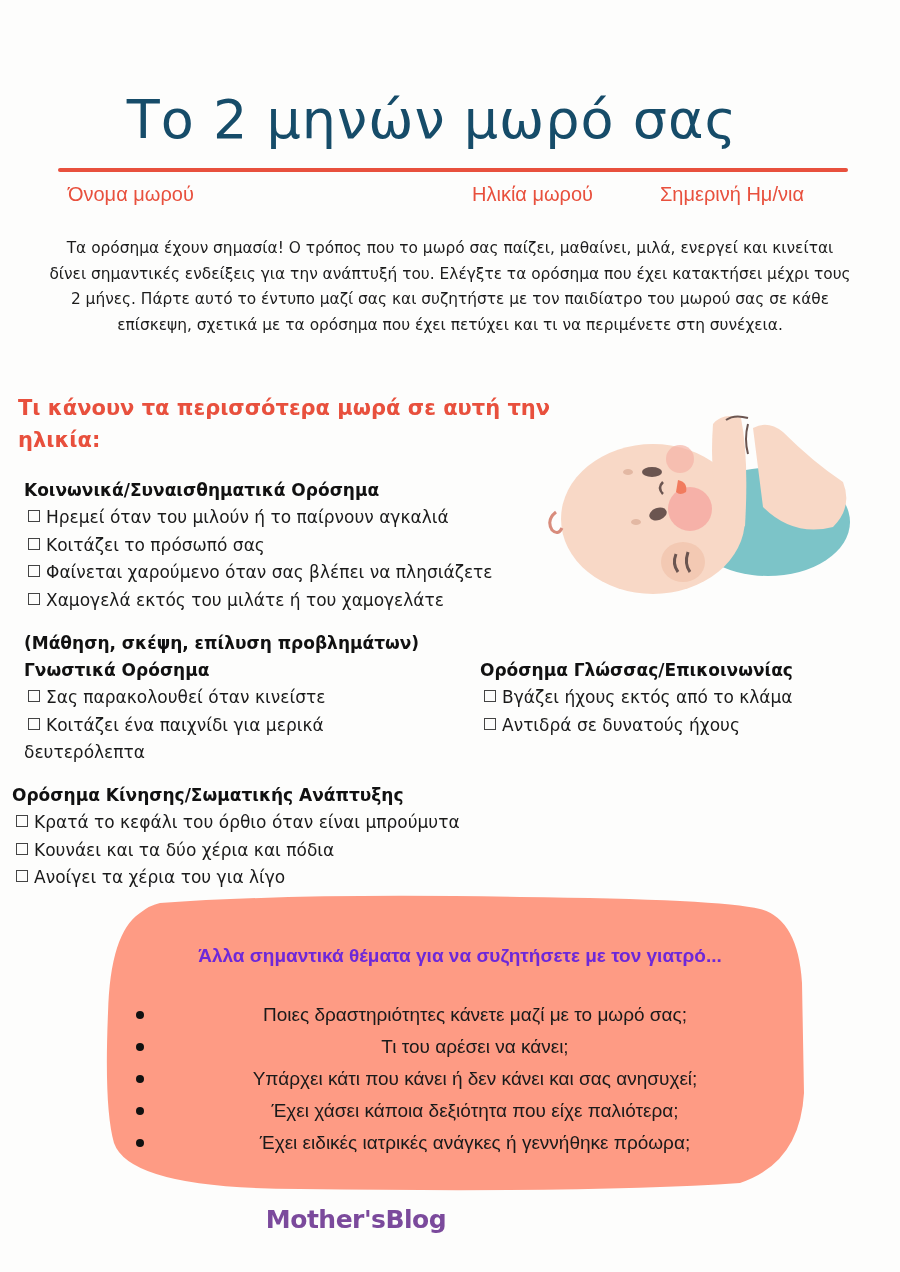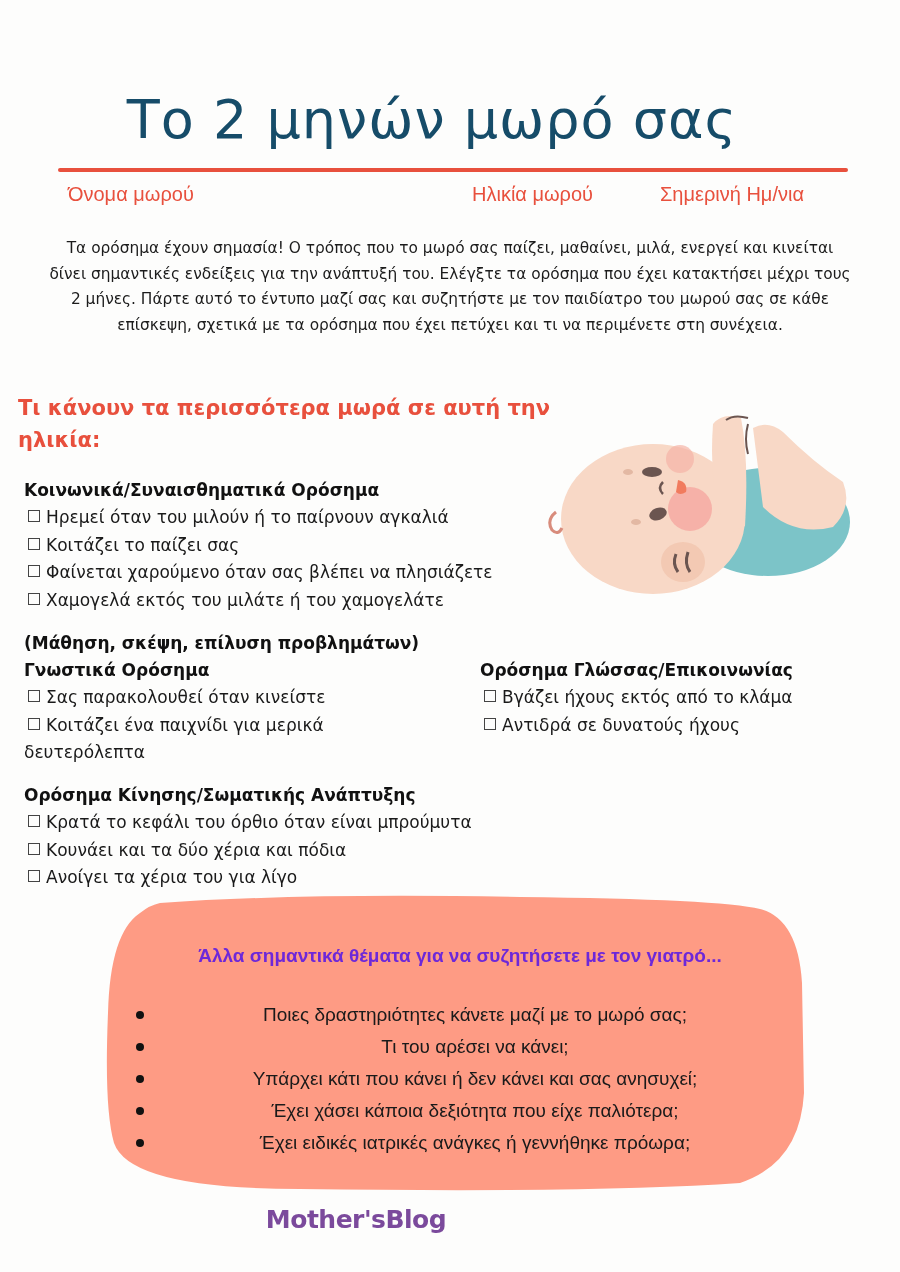--- a/index.html
+++ b/index.html
@@ -67,39 +67,39 @@
     <path d="M180 130 q-20 -40 -15 -110 q10 -12 28 -6 q8 40 4 108 z" fill="#f8d8c6"></path>
     <path d="M205 24 q15 -8 30 4 q30 30 60 50 q10 25 -10 45 q-40 10 -70 -20 z" fill="#f8d8c6"></path>
     <path d="M200 20 q-4 15 0 30" stroke="#6b5550" stroke-width="2" fill="none"></path>
     <path d="M178 16 q8 -6 22 -2" stroke="#6b5550" stroke-width="2" fill="none"></path>
   </svg>
 </div>
 
 <div class="group" style="left:24px; top:477px;">
   <div class="group-title">Κοινωνικά/Συναισθηματικά Ορόσημα</div>
   <div class="item"><span class="cb"></span><span>Ηρεμεί όταν του μιλούν ή το παίρνουν αγκαλιά</span></div>
-  <div class="item"><span class="cb"></span><span>Κοιτάζει το παίζει σας</span></div>
+  <div class="item"><span class="cb"></span><span>Κοιτάζει το πρόσωπό σας</span></div>
   <div class="item"><span class="cb"></span><span>Φαίνεται χαρούμενο όταν σας βλέπει να πλησιάζετε</span></div>
   <div class="item"><span class="cb"></span><span>Χαμογελά εκτός του μιλάτε ή του χαμογελάτε</span></div>
 </div>
 
 <div class="group" style="left:24px; top:630px; width:430px;">
   <div class="group-title">(Μάθηση, σκέψη, επίλυση προβλημάτων)</div>
   <div class="group-title">Γνωστικά Ορόσημα</div>
   <div class="item"><span class="cb"></span><span>Σας παρακολουθεί όταν κινείστε</span></div>
   <div class="item wrap" style="width:340px;"><span class="cb"></span><span>Κοιτάζει ένα παιχνίδι για μερικά δευτερόλεπτα</span></div>
 </div>
 
 <div class="group" style="left:480px; top:657px;">
   <div class="group-title">Ορόσημα Γλώσσας/Επικοινωνίας</div>
   <div class="item"><span class="cb"></span><span>Βγάζει ήχους εκτός από το κλάμα</span></div>
   <div class="item"><span class="cb"></span><span>Αντιδρά σε δυνατούς ήχους</span></div>
 </div>
 
-<div class="group" style="left:24px; top:782px;">
+<div class="group" style="left:12px; top:782px;">
   <div class="group-title">Ορόσημα Κίνησης/Σωματικής Ανάπτυξης</div>
   <div class="item"><span class="cb"></span><span>Κρατά το κεφάλι του όρθιο όταν είναι μπρούμυτα</span></div>
   <div class="item"><span class="cb"></span><span>Κουνάει και τα δύο χέρια και πόδια</span></div>
   <div class="item"><span class="cb"></span><span>Ανοίγει τα χέρια του για λίγο</span></div>
 </div>
 
 <div class="box">
   <svg width="720" height="300" viewBox="0 0 720 300">
     <path d="M60 10 Q200 0 420 4 Q620 6 660 16 Q698 26 702 90 L704 200 Q700 270 640 290 Q500 300 200 296 Q30 296 14 250 Q4 215 8 120 Q10 40 40 20 Q50 12 60 10 Z" fill="#fe9b84"></path>
   </svg>

